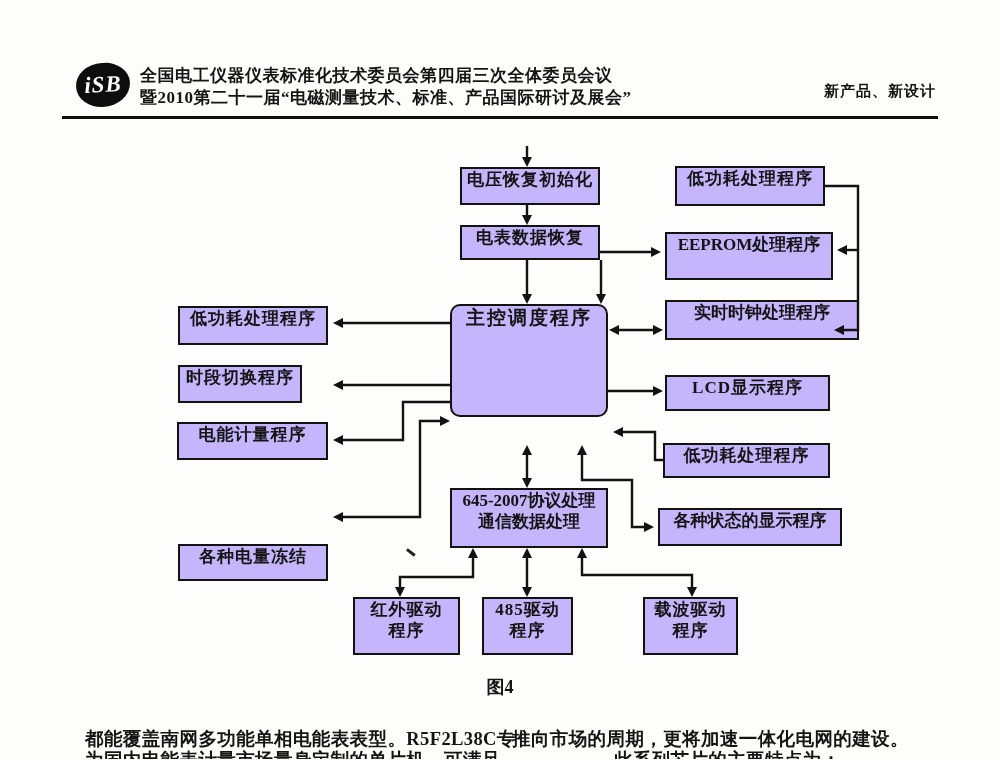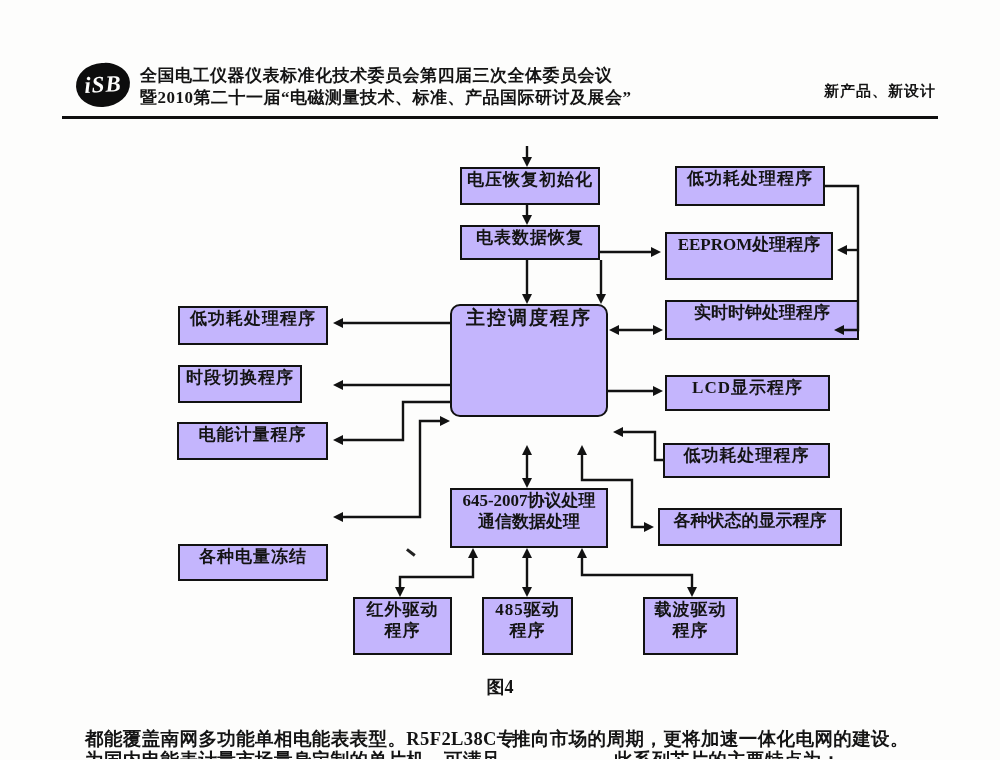--- a/index.html
+++ b/index.html
@@ -90,21 +90,21 @@
   </div>
   <div class="dbox" style="left:178px;top:500px;width:150px;height:37px;margin-top:44px;">
     <span>各种电量冻结</span>
   </div>
 
   <div class="dbox" style="left:450px;top:488px;width:158px;height:60px;letter-spacing:0;">
     <span>645-2007协议处理</span>
     <span>通信数据处理</span>
   </div>
 
-  <div class="dbox" style="left:353px;top:597px;width:99px;height:58px;">
+  <div class="dbox" style="left:353px;top:597px;width:107px;height:58px;">
     <span>红外驱动</span>
     <span>程序</span>
   </div>
   <div class="dbox" style="left:482px;top:597px;width:91px;height:58px;">
     <span>485驱动</span>
     <span>程序</span>
   </div>
   <div class="dbox" style="left:643px;top:597px;width:95px;height:58px;">
     <span>载波驱动</span>
     <span>程序</span>

